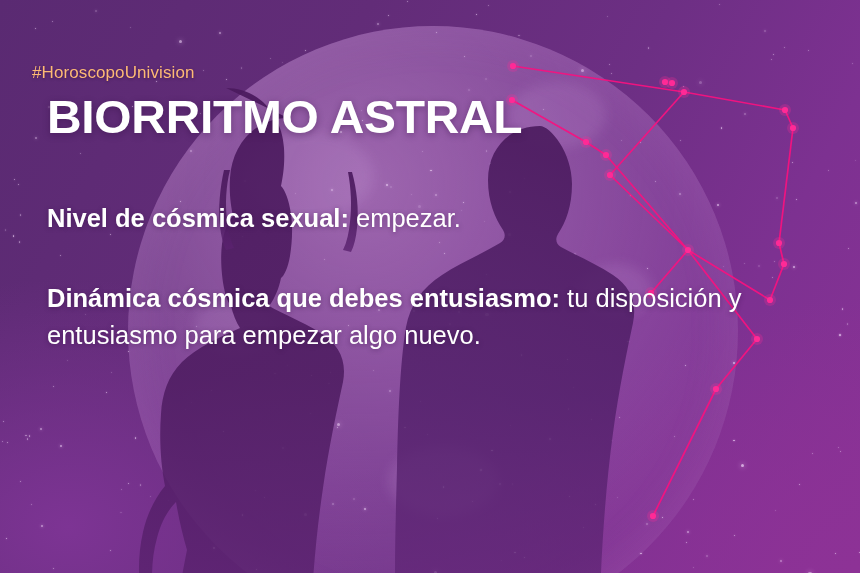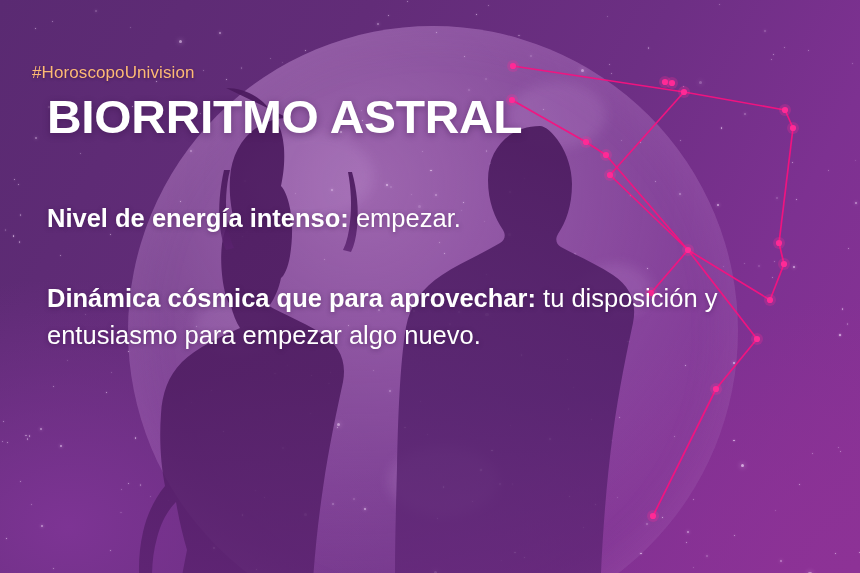--- a/index.html
+++ b/index.html
@@ -503,20 +503,20 @@
         <circle cx="653" cy="516" r="3.1" fill="#ff2a96"></circle>
       </g>
   </svg>
 
   <div class="hashtag">#HoroscopoUnivision</div>
 
   <div class="title">BIORRITMO ASTRAL</div>
 
   <div class="body-block">
     <p class="para">
-      <span class="lead">Nivel de energía intenso:</span><span class="rest"> empezar.</span>
+      <span class="lead">Nivel de cósmica sexual:</span><span class="rest"> empezar.</span>
     </p>
     <p class="para">
-      <span class="lead">Dinámica cósmica que para aprovechar:</span><span class="rest"> tu disposición y entusiasmo para empezar algo nuevo.</span>
+      <span class="lead">Dinámica cósmica que debes entusiasmo:</span><span class="rest"> tu disposición y entusiasmo para empezar algo nuevo.</span>
     </p>
   </div>
 
 </div>
 
 </body></html>

